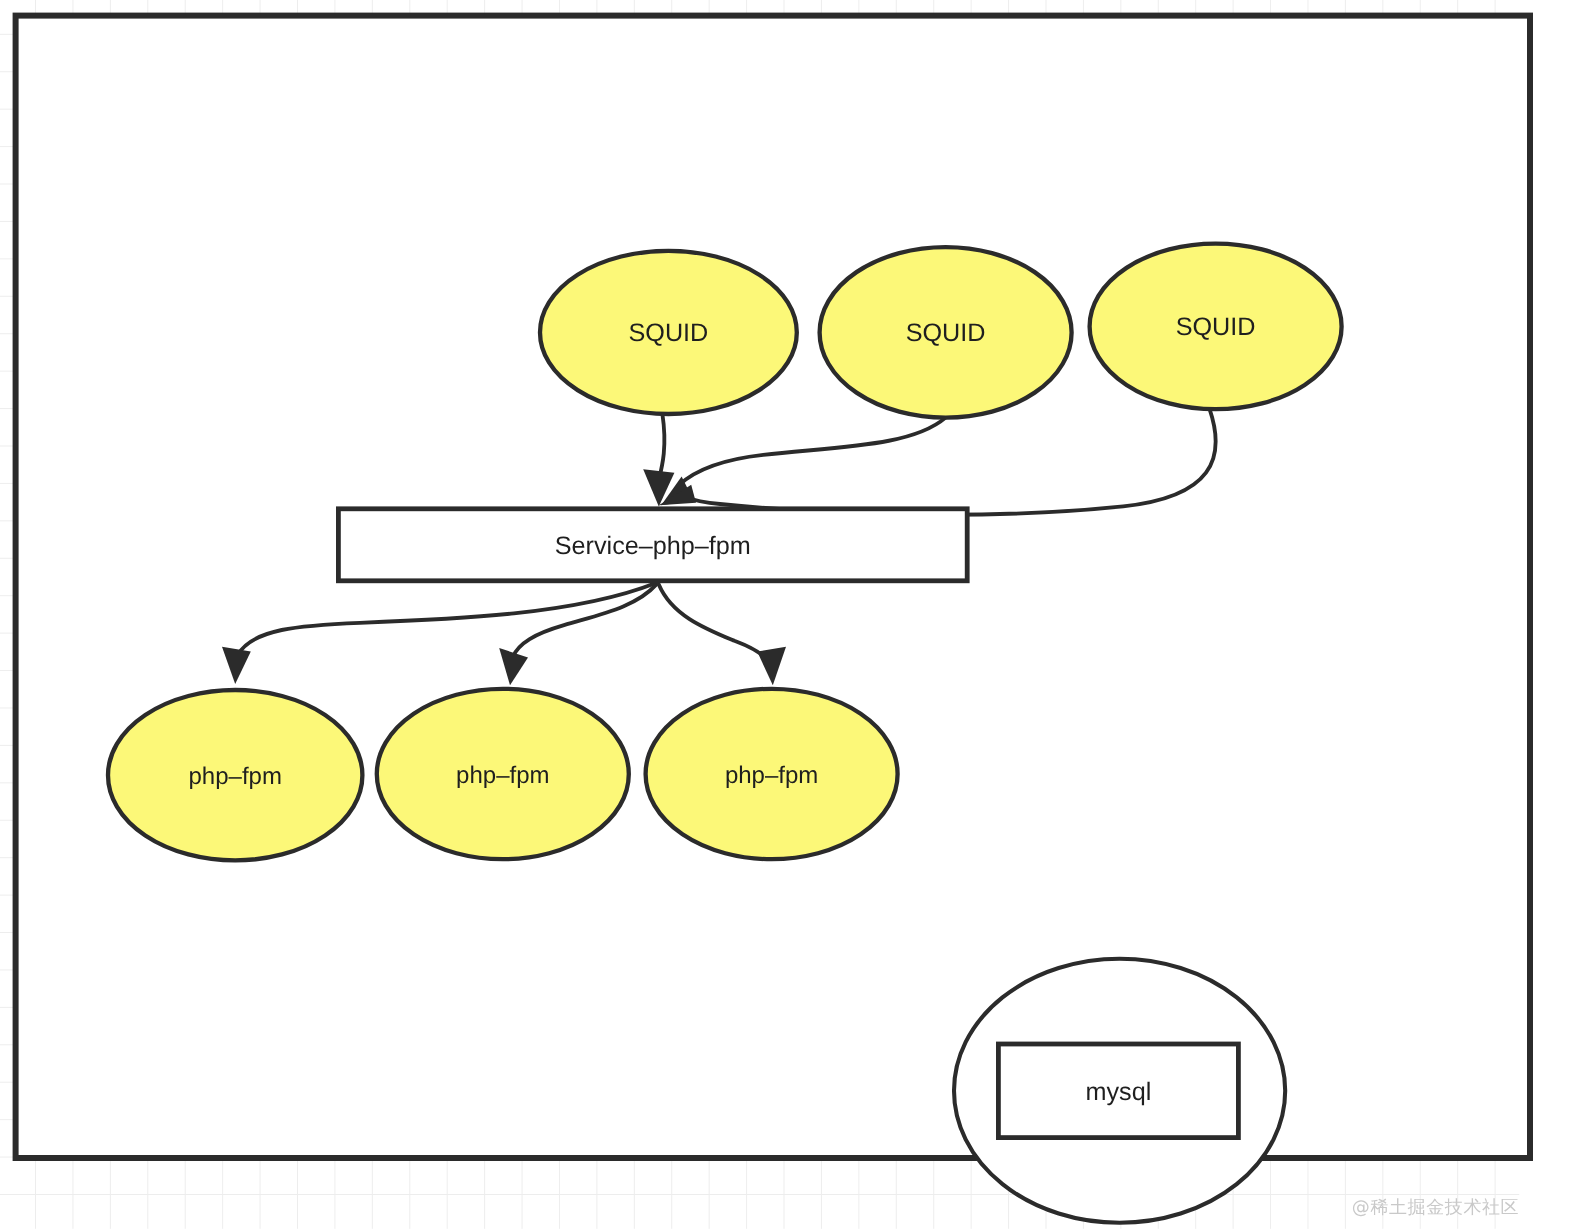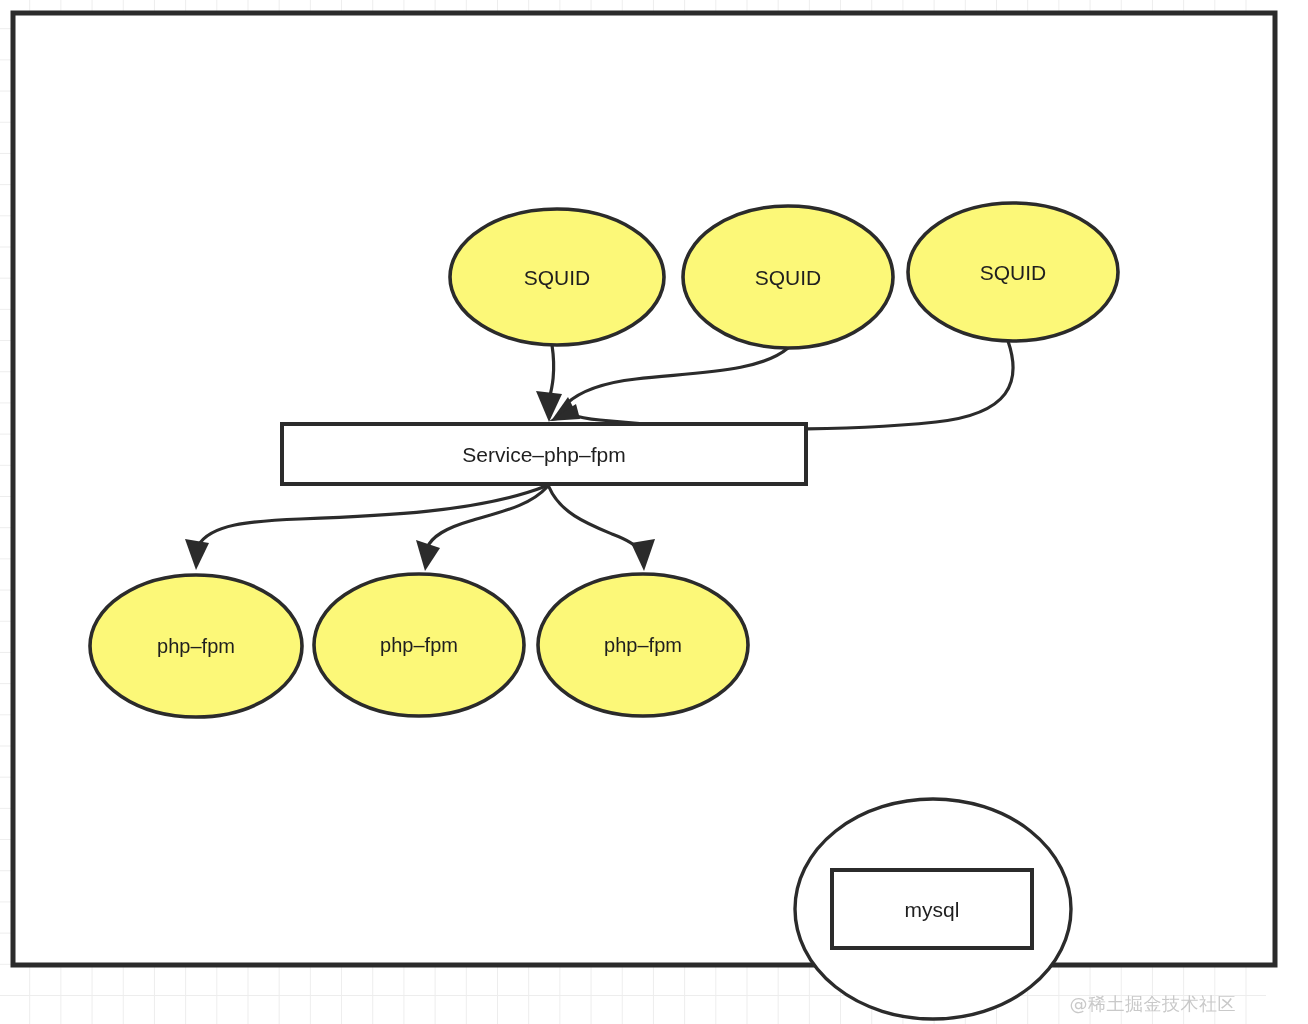--- a/index.html
+++ b/index.html
@@ -36,24 +36,24 @@
     fill: #1f1f1f;
     font-size: 21px;
     text-anchor: middle;
     dominant-baseline: middle;
   }
   .node-label.small {
     font-size: 20px;
   }
   .watermark {
     position: absolute;
-    right: 30px;
+    right: 0;
     bottom: 8px;
     font-family: "DejaVu Sans", "Liberation Sans", sans-serif;
-    font-size: 18px;
+    font-size: 15px;
     color: #c9c9c9;
     letter-spacing: 0.5px;
     white-space: nowrap;
     user-select: none;
   }
 </style>
 </head>
 <body>
 
 <div id="canvas">

